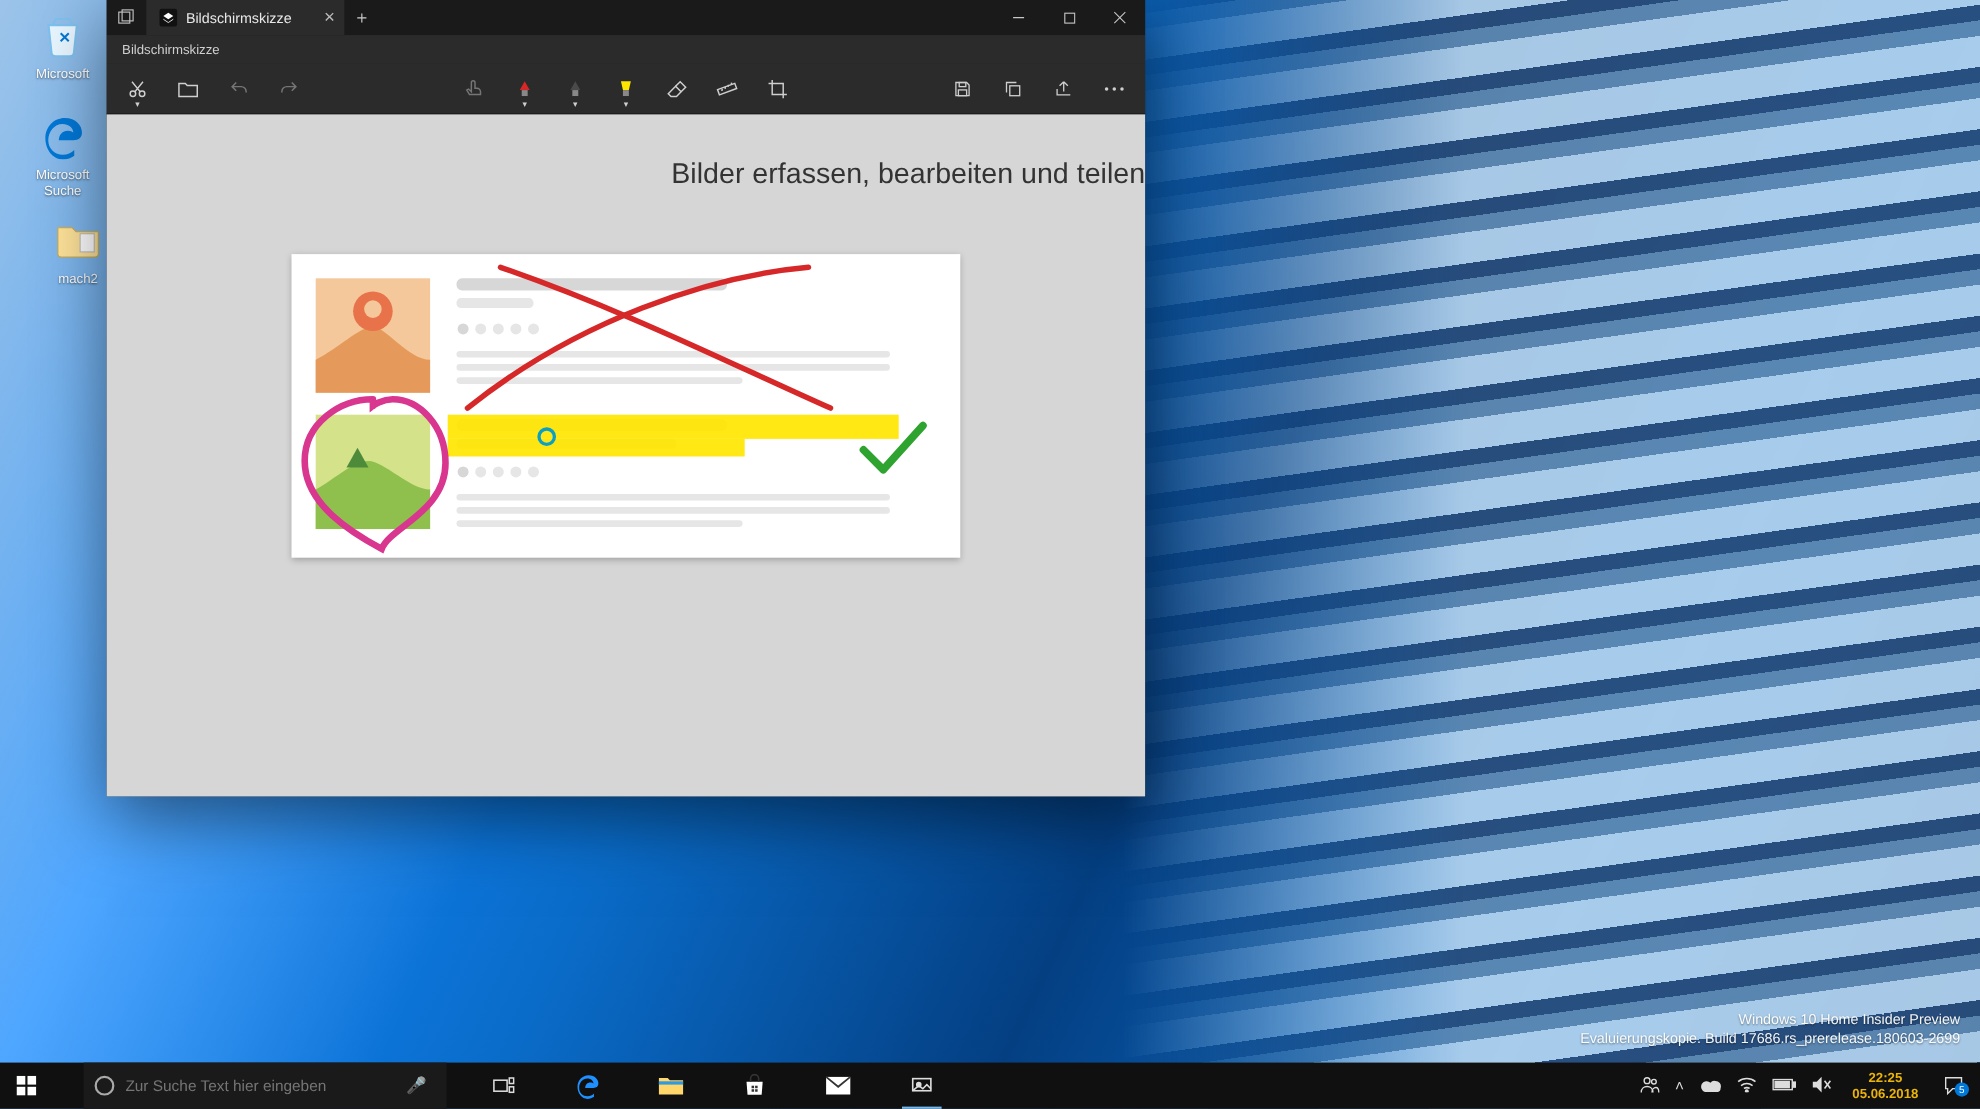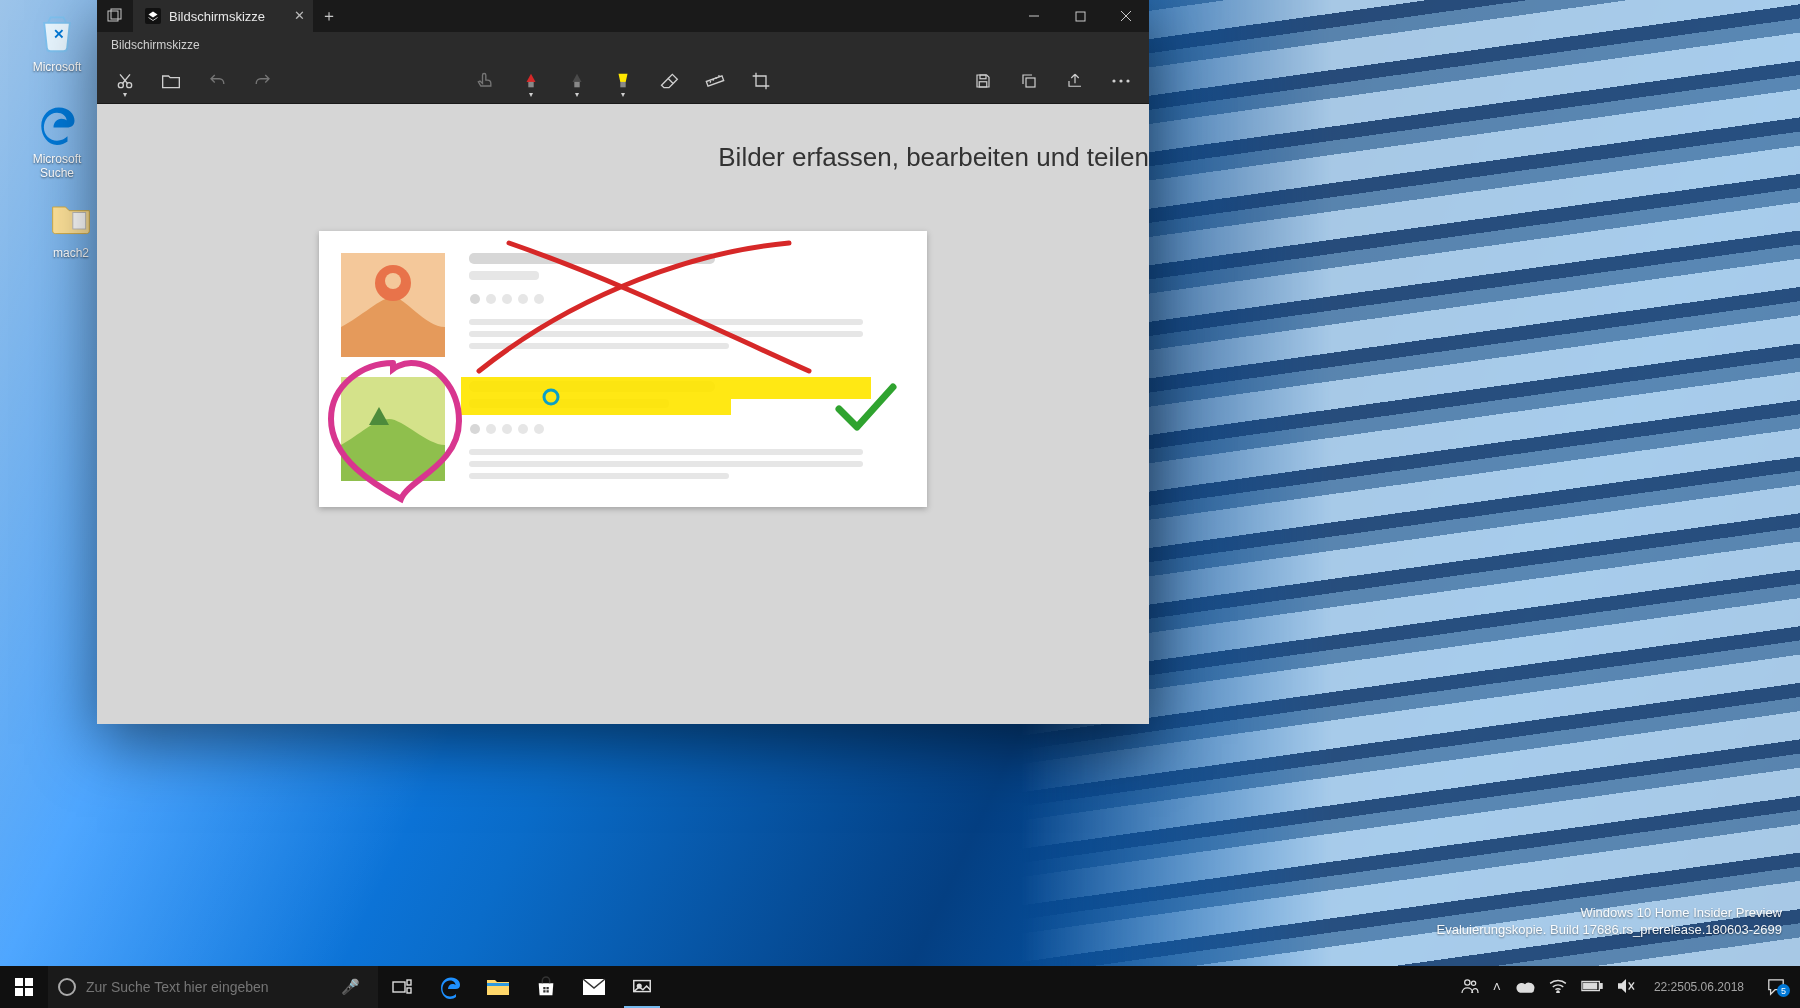--- a/index.html
+++ b/index.html
@@ -25,25 +25,25 @@
     mask: linear-gradient(to left, black 0%, black 60%, transparent 100%);
     -webkit-mask: linear-gradient(to left, black 0%, black 60%, transparent 100%);
   }
 
   
   .desk-icon { position:absolute; width:78px; text-align:center; color:#fff; font-size:12px; text-shadow:0 1px 2px rgba(0,0,0,.6); cursor:pointer; }
   .desk-icon .glyph { width:48px; height:48px; margin:0 auto 4px; display:flex; align-items:center; justify-content:center; }
   .desk-icon .label { line-height:14px; }
 
   
-  #watermark { position:absolute; right:18px; bottom:70px; color:#fff; font-size:13px; text-align:right; line-height:17px; opacity:.95; text-shadow:0 1px 2px rgba(0,0,0,.5);}
+  #watermark { position:absolute; right:18px; bottom:56px; color:#fff; font-size:13px; text-align:right; line-height:17px; opacity:.95; text-shadow:0 1px 2px rgba(0,0,0,.5);}
 
   
   #win {
-    position:absolute; left:97px; top:0; width:1052px; height:724px;
+    position:absolute; left:97px; top:0; width:944px; height:724px;
     background:#2b2b2b; box-shadow:0 20px 60px rgba(0,0,0,.5);
     display:flex; flex-direction:column;
   }
   
   #titlebar { height:32px; background:#1a1a1a; display:flex; align-items:stretch; }
   #titlebar .set-icon { width:36px; display:flex; align-items:center; justify-content:center; color:#c8c8c8; font-size:14px; }
   .tab { display:flex; align-items:center; padding:0 12px; background:#2b2b2b; color:#e8e8e8; font-size:13px; min-width:180px; position:relative;}
   .tab .favicon { width:16px; height:16px; margin-right:8px; border-radius:2px; background:#111; display:flex; align-items:center;justify-content:center;}
   .tab .close { position:absolute; right:8px; top:8px; color:#bbb; font-size:13px; cursor:pointer; }
   .newtab { width:32px; display:flex; align-items:center; justify-content:center; color:#c8c8c8; font-size:16px; cursor:pointer; }
@@ -60,32 +60,32 @@
   .spacer-flex { flex:1; }
   .pen-tip { width:18px; height:18px; }
   .pen-tip svg { display:block; }
   .chev { position:absolute; bottom:4px; left:50%; transform:translateX(-50%); font-size:8px; color:#cfcfcf;}
 
   
   #canvas-area { flex:1; background:#d6d6d6; display:flex; align-items:flex-start; justify-content:center; padding-top:34px;}
   #canvas-card { margin-top:93px; width:608px; height:276px; background:#fff; position:relative; box-shadow:0 2px 6px rgba(0,0,0,.25); }
 
   
-  #taskbar { position:absolute; left:0; right:0; bottom:0; height:42px; background:#101010; display:flex; align-items:stretch; color:#fff; }
+  #taskbar { position:absolute; left:0; right:0; bottom:0; height:42px; background:#101010; display:flex; align-items:stretch; color:#fff;gap:28px; }
   .start { width:48px; display:flex; align-items:center; justify-content:center; cursor:pointer; }
   .start svg{ width:18px; height:18px;}
   #search { flex:0 0 330px; display:flex; align-items:center; background:#1a1a1a; margin:0; padding:0 10px; cursor:text;}
   #search .circle{ width:18px;height:18px;border:2px solid #aaa;border-radius:50%; margin-right:10px;}
   #search input{ flex:1; background:transparent; border:none; color:#ddd; font-size:14px; outline:none;}
   #search .mic{ color:#aaa; font-size:15px; padding:0 8px; cursor:pointer;}
   .task-icon{ width:48px; display:flex; align-items:center; justify-content:center; cursor:pointer; position:relative;}
   .task-icon.active::after{content:""; position:absolute; bottom:0; left:6px; right:6px; height:2px; background:#76b9ed;}
   #tray { margin-left:auto; display:flex; align-items:center; padding-right:4px; }
   .tray-icon{ padding:0 7px; font-size:14px; color:#dcdcdc; cursor:pointer;}
-  #clock{ padding:0 12px; font-size:12px; text-align:center; line-height:14px; display:flex; flex-direction:row; justify-content:center; color:#a3a3a3;}
+  #clock{ padding:0 12px; font-size:12px; text-align:center; line-height:14px; display:flex; flex-direction:column; justify-content:center; color:#eab308;font-weight:bold;}
   .action-center{ width:40px; display:flex;align-items:center;justify-content:center; cursor:pointer; position:relative;}
   .ac-badge{position:absolute; top:6px; right:6px; background:#0078d7; color:#fff; font-size:9px; min-width:13px; height:13px; border-radius:7px; display:flex;align-items:center;justify-content:center; padding:0 3px;}
 </style>
 </head>
 <body>
 
 <div id="desktop">
   <div id="stripes"></div>
 
   <div class="desk-icon" style="left:18px; top:8px;">

